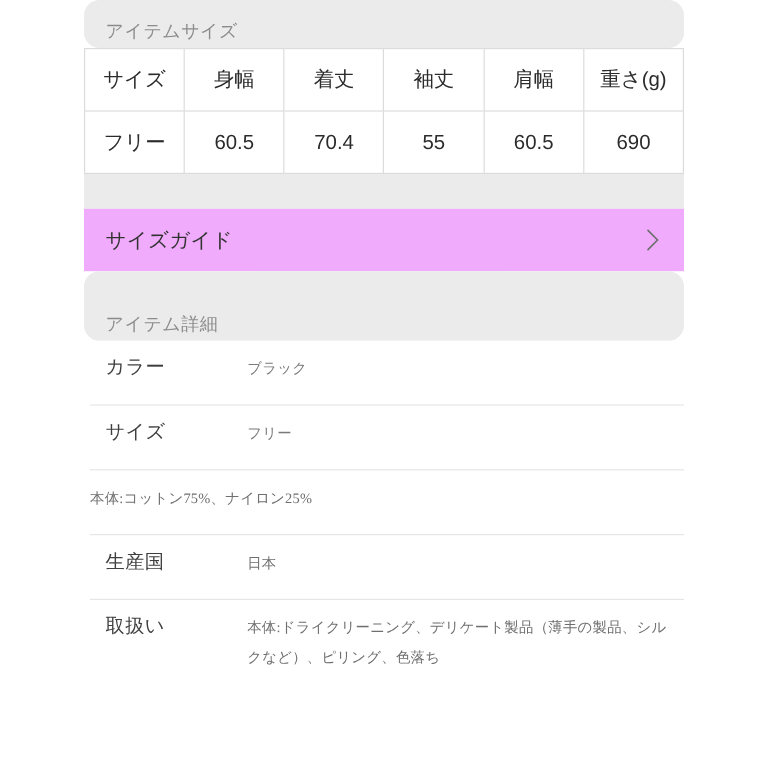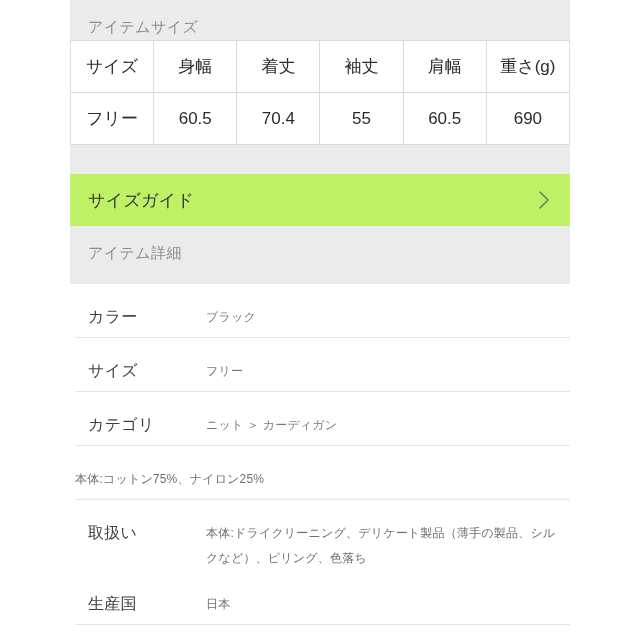--- a/index.html
+++ b/index.html
@@ -28,35 +28,35 @@
     top: 0;
     width: 500px;
   }
 
   
   .section-band {
     background: #ebebeb;
     box-sizing: border-box;
     display: flex;
     align-items: flex-end;
+    border-radius: 13px;
   }
   .section-band .section-title {
     font-size: 15px;
     color: #8c8c8c;
     padding: 0 0 6px 18px;
     letter-spacing: 0.4px;
     line-height: 1;
   }
 
   .band-size {
     height: 40px;
   }
   .band-detail {
     height: 58px;
-    align-items: center;
   }
 
   
   .gray-gap {
     background: #ebebeb;
     height: 29px;
   }
 
   
   .size-table {
@@ -74,21 +74,21 @@
     font-size: 17px;
     height: 51px;
     padding: 0;
   }
   .size-table td {
     font-size: 17px;
   }
 
   
   .guide-row {
-    background: #bef264;
+    background: #f0abfc;
     height: 52px;
     display: flex;
     align-items: center;
     justify-content: space-between;
     padding: 0 20px 0 18px;
     box-sizing: border-box;
     cursor: pointer;
     text-align: center;
   }
   .guide-row .guide-label {
@@ -110,21 +110,22 @@
     background: #ffffff;
     padding: 0 0 0 0;
   }
   .detail-row {
     display: flex;
     align-items: flex-start;
     min-height: 54px;
     box-sizing: border-box;
     border-bottom: 1px solid #e6e6e6;
     margin-left: 5px;
-    padding-top: 21px;
+    padding-top: 11px;
+    font-family: Liberation Serif, serif;
   }
   .detail-row.last {
     border-bottom: none;
   }
   .detail-label {
     width: 131px;
     flex: none;
     font-size: 16px;
     color: #3f3f3f;
     padding-left: 13px;
@@ -198,35 +199,31 @@
       <div class="detail-row">
         <div class="detail-label">カラー</div>
         <div class="detail-value">ブラック</div>
       </div>
 
       <div class="detail-row">
         <div class="detail-label">サイズ</div>
         <div class="detail-value">フリー</div>
       </div>
 
-      <div class="detail-row">
-        <div class="detail-label">カテゴリ</div>
-        <div class="detail-value">ニット ＞ カーディガン</div>
-      </div>
 
       <div class="detail-row">
         <div class="detail-value dark">本体:コットン75%、ナイロン25%</div>
+      </div>
+
+      <div class="detail-row">
+        <div class="detail-label">生産国</div>
+        <div class="detail-value dark">日本</div>
       </div>
 
       <div class="detail-row last">
         <div class="detail-label">取扱い</div>
         <div class="detail-value dark">本体:ドライクリーニング、デリケート製品（薄手の製品、シルクなど）、ピリング、色落ち</div>
       </div>
 
-      <div class="detail-row">
-        <div class="detail-label">生産国</div>
-        <div class="detail-value dark">日本</div>
-      </div>
-
     </div>
 
   </div>
 </div>
 
 </body></html>

